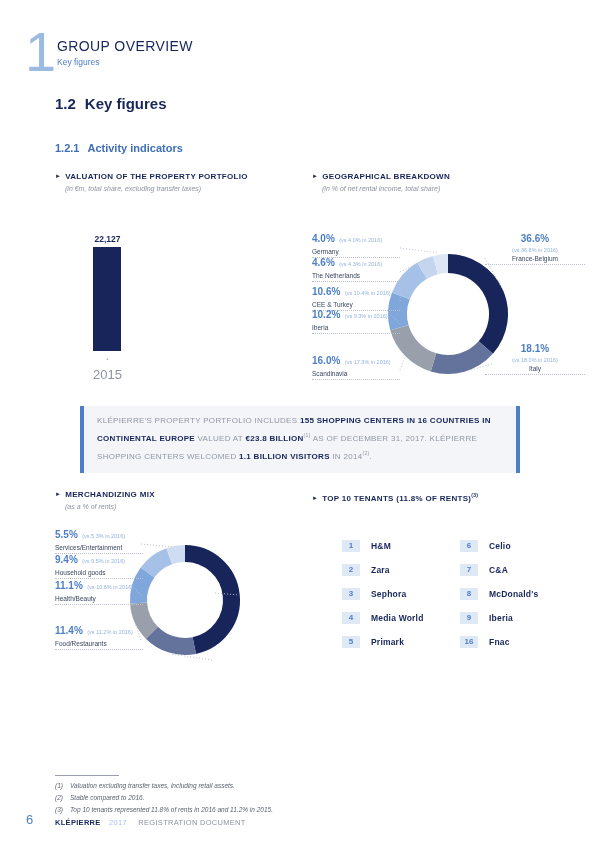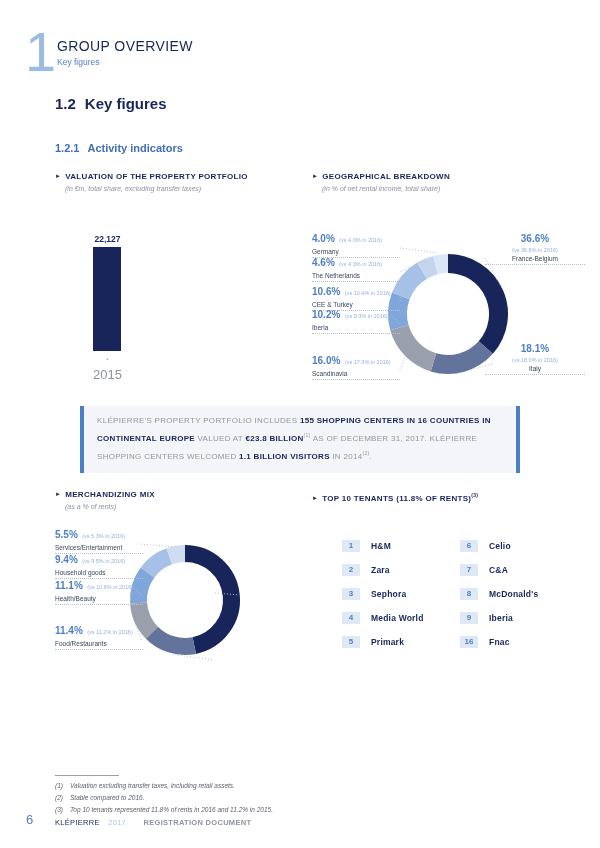--- a/index.html
+++ b/index.html
@@ -53,23 +53,23 @@
   .badge{display:inline-block;width:18px;height:12px;background:#dfe8f5;color:#4d7fc6;
          font-size:8px;font-weight:bold;text-align:center;line-height:12px;}
   .tname{font-size:8.5px;font-weight:bold;color:#17255a;margin-left:11px;letter-spacing:.2px;}
 
   
   .fn-rule{width:64px;border-top:1px solid #9aa0ab;}
   .fn{display:flex;font-size:6.5px;font-style:italic;color:#595f6a;margin-top:4px;line-height:8px;}
   .fn .num{width:15px;flex:none;}
   .page-num{font-size:13px;color:#4d7fc6;}
   .footer-line{font-size:7.5px;letter-spacing:.3px;}
-  .footer-line .brand{font-weight:normal;color:#17255a;}
+  .footer-line .brand{font-weight:bold;color:#17255a;}
   .footer-line .yr{color:#a9c4e9;margin-left:6px;}
-  .footer-line .doc{color:#8d939e;margin-left:15px;font-weight:bold;}
+  .footer-line .doc{color:#8d939e;margin-left:9px;}
   svg{display:block;}
 </style>
 </head>
 <body>
 
 <div class="page">
 
   <div class="abs chapter-num" style="left:25px;top:24px;">1</div>
   <div class="abs" style="left:57px;top:38px;">
     <div class="chapter-title">GROUP OVERVIEW</div>

